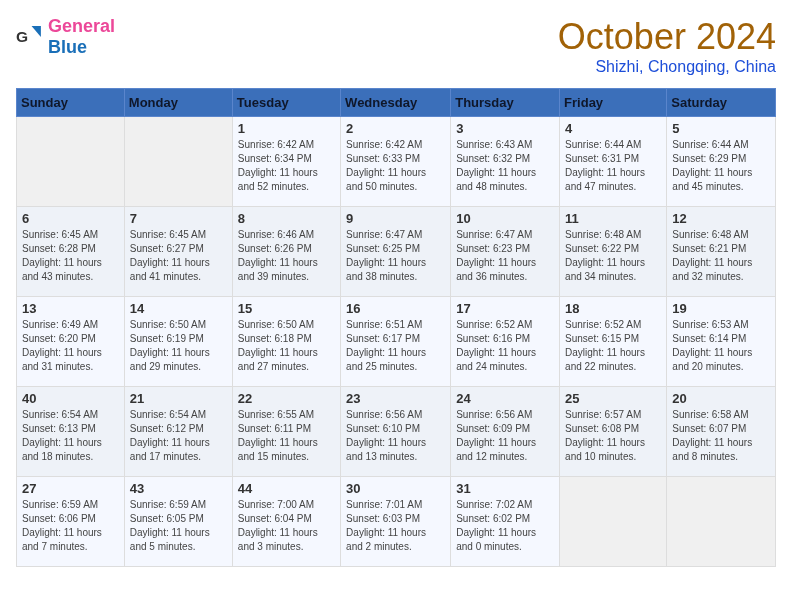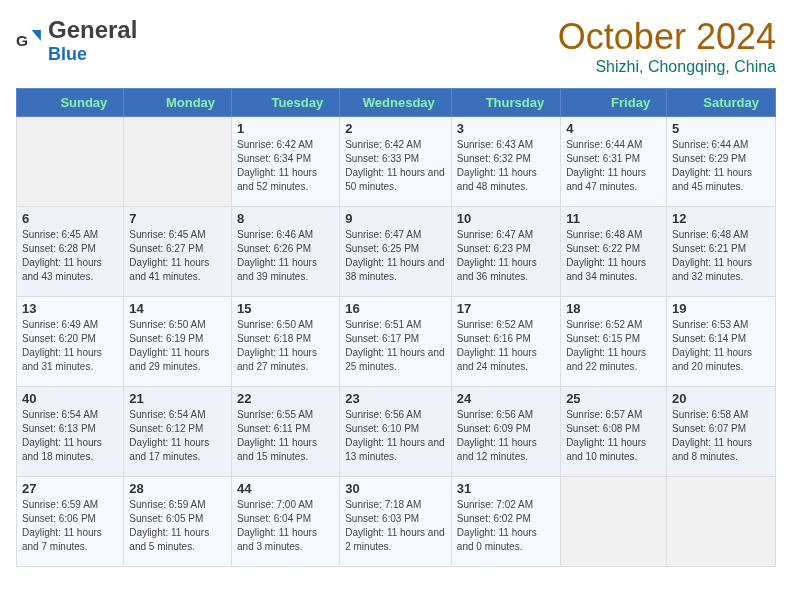--- a/index.html
+++ b/index.html
@@ -15,58 +15,58 @@
       justify-content: space-between;
       align-items: flex-start;
       margin-bottom: 12px;
     }
     .logo {
       display: flex;
       align-items: center;
       gap: 4px;
     }
     .logo-text-general {
-      font-size: 24px;
+      font-size: 18px;
       font-weight: bold;
-      color: #404040;
+      color: #ec4899;
     }
     .logo-text-blue {
       font-size: 18px;
       font-weight: bold;
       color: #1a6fb8;
     }
     .logo-icon {
       width: 28px;
       height: 28px;
     }
     .title-area {
       text-align: right;
     }
     .month-title {
       font-size: 36px;
       font-weight: 300;
       color: #a16207;
     }
     .location-title {
       font-size: 16px;
-      color: #0f766e;
+      color: #1d4ed8;
     }
     table {
       width: 100%;
       border-collapse: collapse;
     }
     thead tr {
       background-color: #3b6fba;
     }
     thead th {
-      color: #86efac;
+      color: #0f172a;
       font-size: 13px;
       font-weight: bold;
-      padding: 6px 16px;
-      text-align: right;
+      padding: 6px 4px;
+      text-align: left;
       border: 1px solid #5a85cc;
     }
     tbody tr {
       border-bottom: 1px solid #ccc;
     }
     tbody tr:nth-child(odd) {
       background: #f5f8ff;
     }
     tbody tr:nth-child(even) {
       background: #eef2f8;
@@ -296,34 +296,34 @@
         </td>
       </tr>
       <tr>
         <td>
           <span class="day-number">27</span>
           <div class="cell-text" style="white-space: pre-line;">Sunrise: 6:59 AM
 Sunset: 6:06 PM
 Daylight: 11 hours and 7 minutes.</div>
         </td>
         <td>
-          <span class="day-number">28</span>
+          <span class="day-number">43</span>
           <div class="cell-text" style="white-space: pre-line;">Sunrise: 6:59 AM
 Sunset: 6:05 PM
 Daylight: 11 hours and 5 minutes.</div>
         </td>
         <td>
           <span class="day-number">44</span>
           <div class="cell-text" style="white-space: pre-line;">Sunrise: 7:00 AM
 Sunset: 6:04 PM
 Daylight: 11 hours and 3 minutes.</div>
         </td>
         <td>
           <span class="day-number">30</span>
-          <div class="cell-text" style="white-space: pre-line;">Sunrise: 7:18 AM
+          <div class="cell-text" style="white-space: pre-line;">Sunrise: 7:01 AM
 Sunset: 6:03 PM
 Daylight: 11 hours and 2 minutes.</div>
         </td>
         <td>
           <span class="day-number">31</span>
           <div class="cell-text" style="white-space: pre-line;">Sunrise: 7:02 AM
 Sunset: 6:02 PM
 Daylight: 11 hours and 0 minutes.</div>
         </td>
         <td class="empty-cell"></td>

